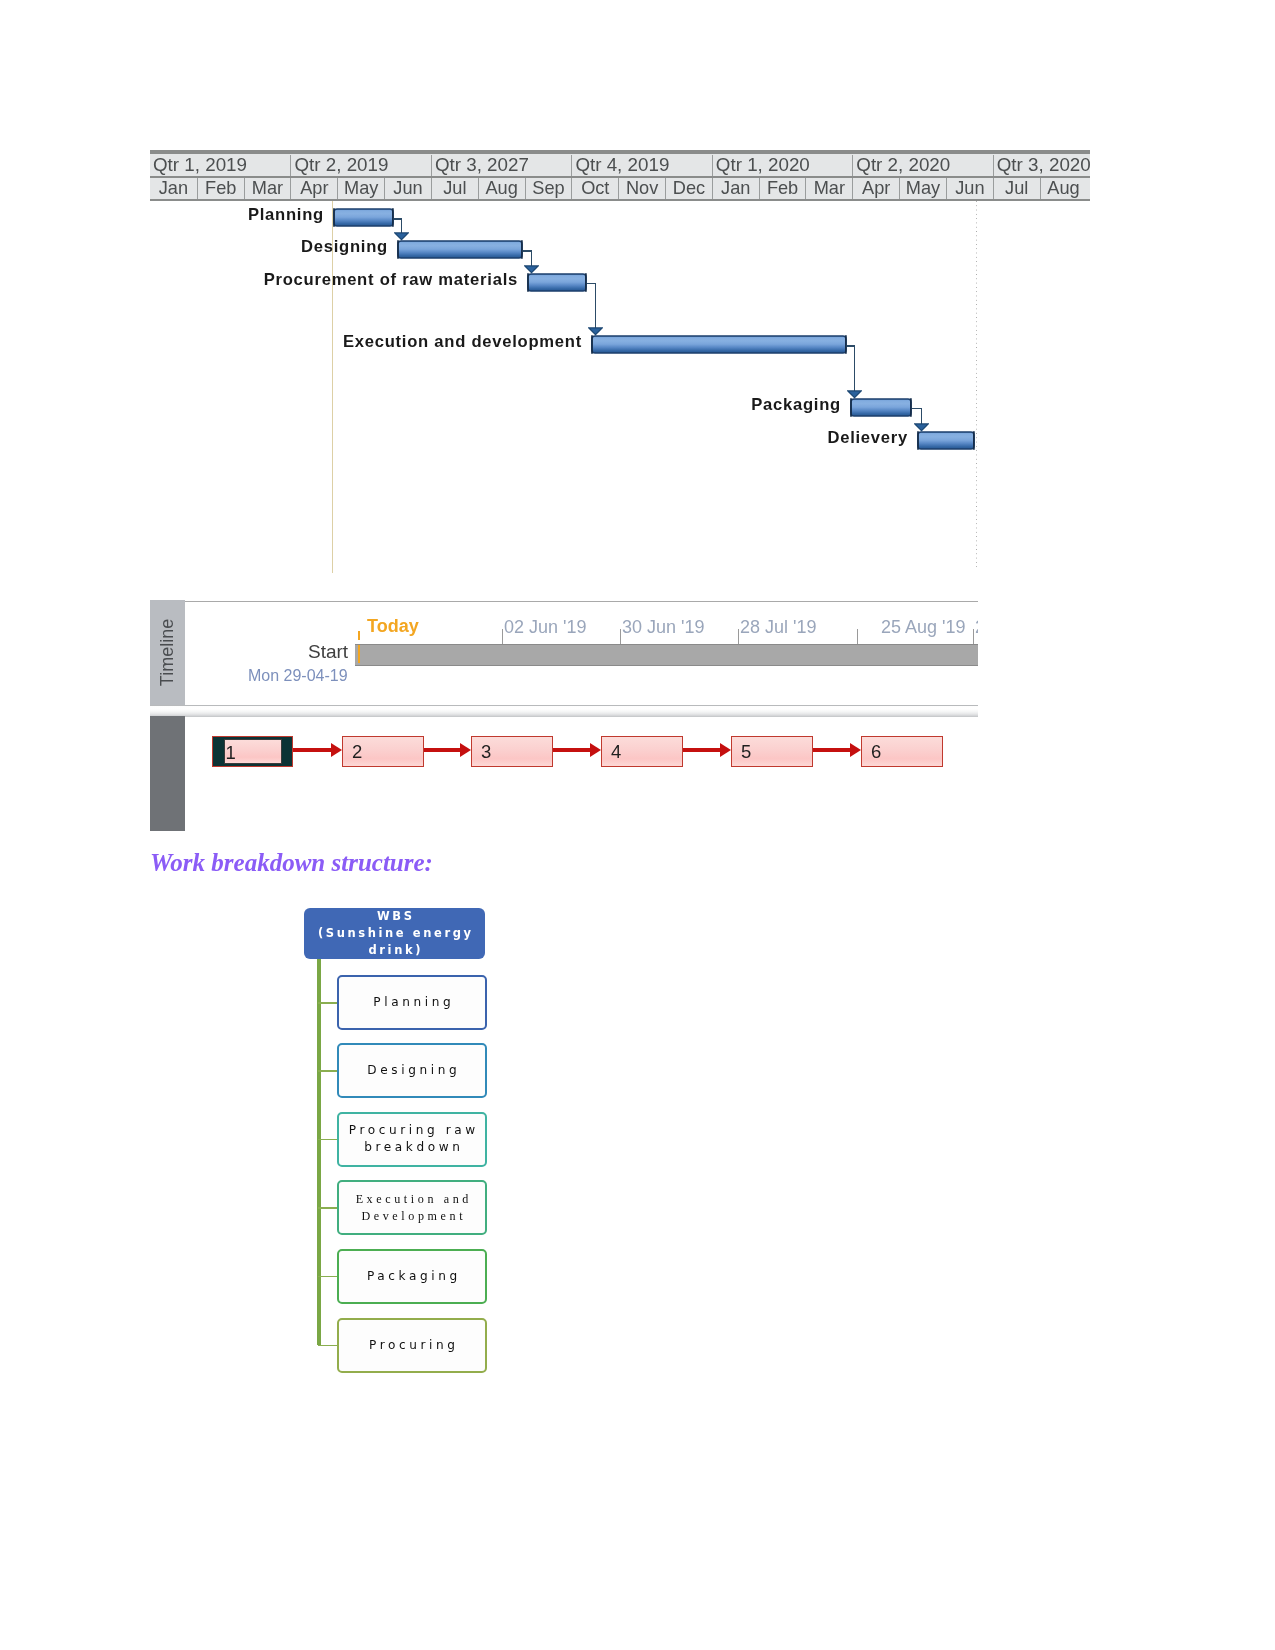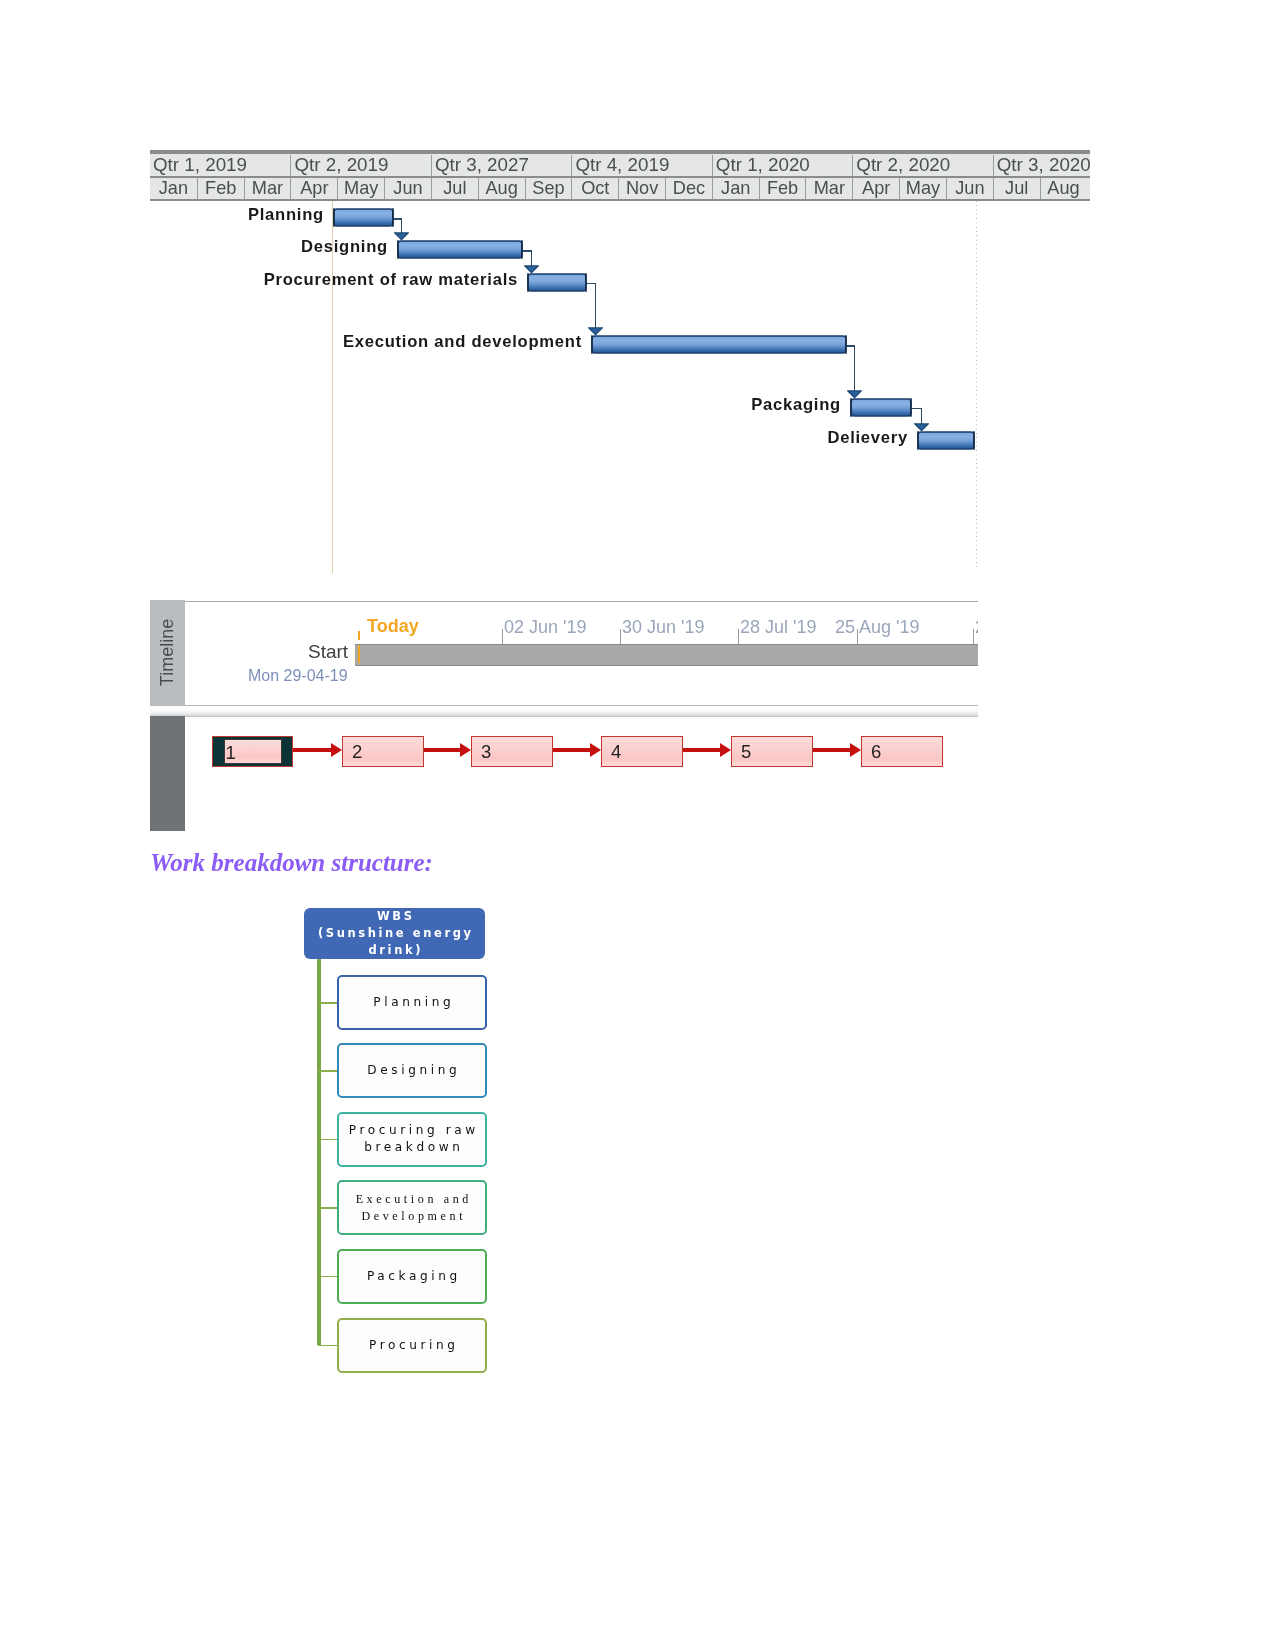--- a/index.html
+++ b/index.html
@@ -266,21 +266,21 @@
     <div class="tl-side2"></div>
     <div id="tlbody">
         <div class="tl-graybar" style="left: 205px; top: 43.5px; width: 623px; height: 20.5px;"></div>
         <div class="tl-tick" style="left: 352px; top: 29px; height: 14.5px;"></div>
         <div class="tl-ticklbl" style="left: 354px; top: 17px;">02 Jun '19</div>
         <div class="tl-tick" style="left: 470px; top: 29px; height: 14.5px;"></div>
         <div class="tl-ticklbl" style="left: 472px; top: 17px;">30 Jun '19</div>
         <div class="tl-tick" style="left: 588px; top: 29px; height: 14.5px;"></div>
         <div class="tl-ticklbl" style="left: 590px; top: 17px; text-align: center;">28 Jul '19</div>
         <div class="tl-tick" style="left: 707px; top: 29px; height: 14.5px;"></div>
-        <div class="tl-ticklbl" style="left: 685px; top: 17px;">25 Aug '19</div>
+        <div class="tl-ticklbl" style="left: 731px; top: 17px;">25 Aug '19</div>
         <div class="tl-tick" style="left: 823px; top: 29px; height: 14.5px;"></div>
         <div class="tl-ticklbl" style="left: 825px; top: 17px;">22 Sep '19</div>
         <div class="tl-today" style="left: 207.5px; top: 31px; height: 9px;"></div>
         <div class="tl-today" style="left: 207.5px; top: 45px; height: 17.5px;"></div>
         <div class="tl-todaylbl" style="left: 217px; top: 16px;">Today</div>
         <div class="tl-start" style="left: 158px; top: 41px;">Start</div>
         <div class="tl-startdate" style="left: 98px; top: 67px;">Mon 29-04-19</div>
         <div class="ph1outer" style="left: 61.6px; top: 136px; width: 81.5px;"></div>
         <div class="ph1inner" style="left: 74.2px; top: 139.2px; width: 57.4px; height: 25.3px;"></div>
         <div style="position: absolute; font-size: 18.5px; color: rgb(31, 31, 31); font-family: &quot;Liberation Sans&quot;, sans-serif; left: 75.6px; top: 141.5px;">1</div>

